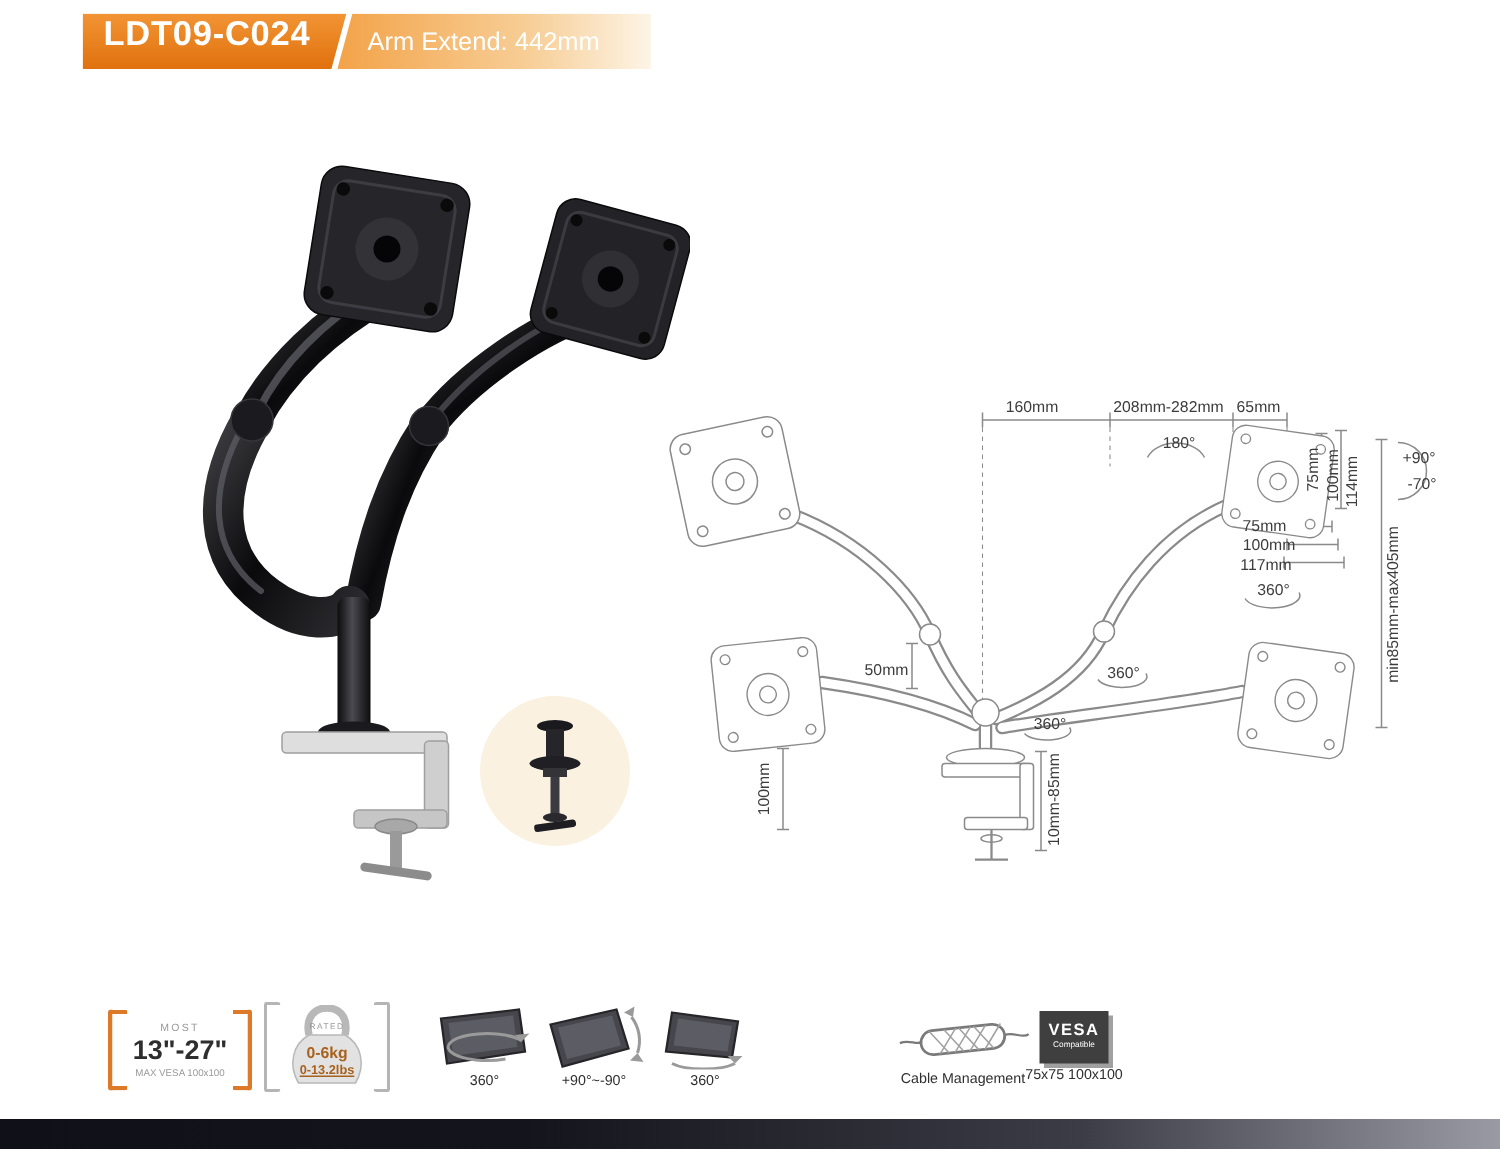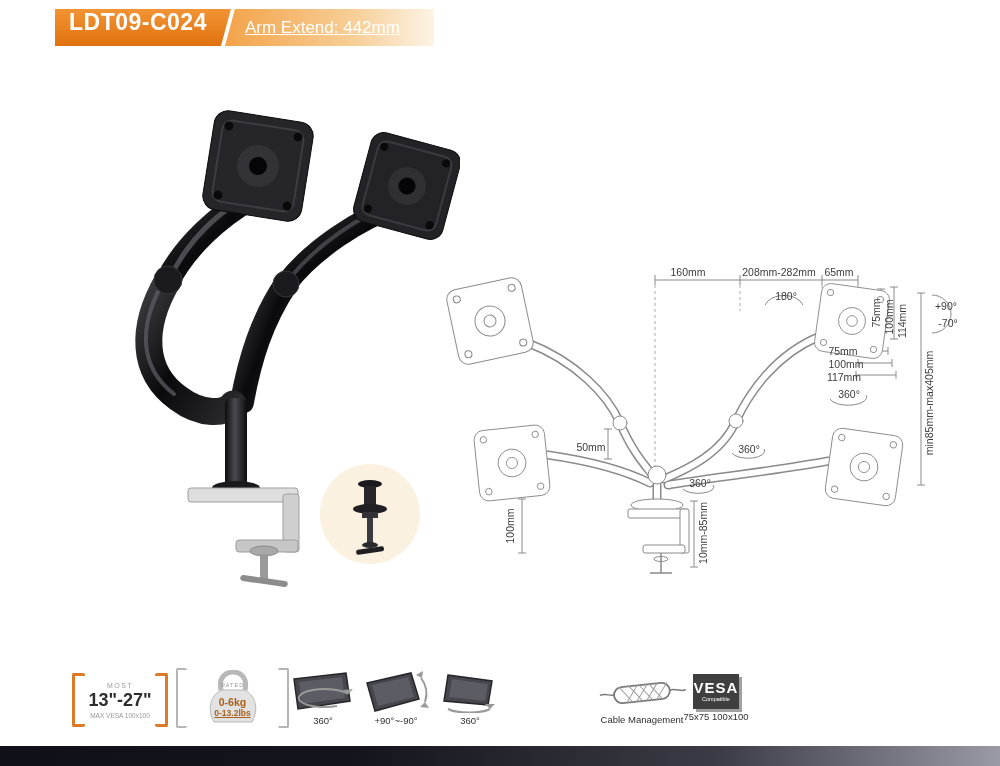--- a/index.html
+++ b/index.html
@@ -14,21 +14,21 @@
   .model-badge{
     display:flex;align-items:flex-start;padding:0 24px 0 14px;
     background:linear-gradient(180deg,#f29434,#e0710e);
     clip-path:polygon(0 0,100% 0,calc(100% - 10px) 100%,0 100%);
     color:#fff;font-size:23px;font-weight:bold;letter-spacing:.5px;
   }
   .extend-badge{
     display:flex;align-items:center;margin-left:-6px;padding:0 34px 0 20px;
     background:linear-gradient(90deg,#f3a349,#f7cf98 62%,#fdf4e6 100%);
     clip-path:polygon(10px 0,100% 0,100% 100%,0 100%);
-    color:#fff;font-size:17px;text-decoration:underline;
+    color:#fff;font-size:17px;
   }
 
   
   .product-photo{position:absolute;left:40px;top:88px;width:420px;height:545px;}
   .tech-drawing{position:absolute;left:440px;top:253px;width:550px;height:355px;}
 
   
   .dlab{
     position:absolute;font-size:10.5px;color:#3c3c3c;white-space:nowrap;
     transform:translate(-50%,-50%);line-height:1;
@@ -55,21 +55,21 @@
   .kb{position:absolute;left:50%;top:2px;transform:translateX(-50%);}
   .kbtxt{position:absolute;left:0;right:0;top:15px;text-align:center;line-height:1;}
   .kb-rated{font-size:5.5px;color:#9a9a9a;letter-spacing:1px;}
   .kb-kg{font-size:10.5px;font-weight:bold;color:#a8611c;margin-top:8px;}
   .kb-lbs{font-size:8.5px;font-weight:bold;color:#a8611c;margin-top:2px;text-decoration:underline;}
 
   .vesa-badge{
     width:46px;height:35px;background:#3f3f3f;box-shadow:3px 3px 0 #a0a0a0;
     display:flex;flex-direction:column;align-items:center;justify-content:center;color:#fff;
   }
-  .vesa-brand{font-size:15px;font-weight:bold;letter-spacing:1px;line-height:1;}
+  .vesa-brand{font-size:11px;font-weight:bold;letter-spacing:1px;line-height:1;}
   .vesa-sub{font-size:5.5px;margin-top:2px;line-height:1;}
 
   .bottom-bar{
     position:absolute;left:0;right:0;bottom:0;height:20px;
     background:linear-gradient(90deg,#101018 0%,#14141c 35%,#3c3c46 72%,#9a9aa4 100%);
   }
 </style>
 </head>
 <body>
 
@@ -280,21 +280,21 @@
   <div class="feature" style="left:72px;top:673px;width:96px;height:54px">
     <span class="sbrk l"></span>
     <span class="sbrk r"></span>
     <div class="f1txt">
       <div class="f1-most">MOST</div>
       <div class="f1-size">13"-27"</div>
       <div class="f1-vesa">MAX VESA 100x100</div>
     </div>
   </div>
 
-  <div class="feature" style="left:176px;top:668px;width:113px;height:60px">
+  <div class="feature" style="left:176px;top:668px;width:84px;height:60px">
     <span class="gbrk l"></span>
     <span class="gbrk r"></span>
     <svg class="kb" width="64" height="56" viewBox="0 0 64 56">
       <path d="M 20 20 C 17 6 26 2 32 2 C 38 2 47 6 44 20" stroke="#b8b8b8" stroke-width="5" fill="none"></path>
       <path d="M 13 52 C 6 40 9 26 20 20 L 44 20 C 55 26 58 40 51 52 Z" fill="#e2e2e2" stroke="#b8b8b8"></path>
     </svg>
     <div class="kbtxt">
       <div class="kb-rated">RATED</div>
       <div class="kb-kg">0-6kg</div>
       <div class="kb-lbs">0-13.2lbs</div>

